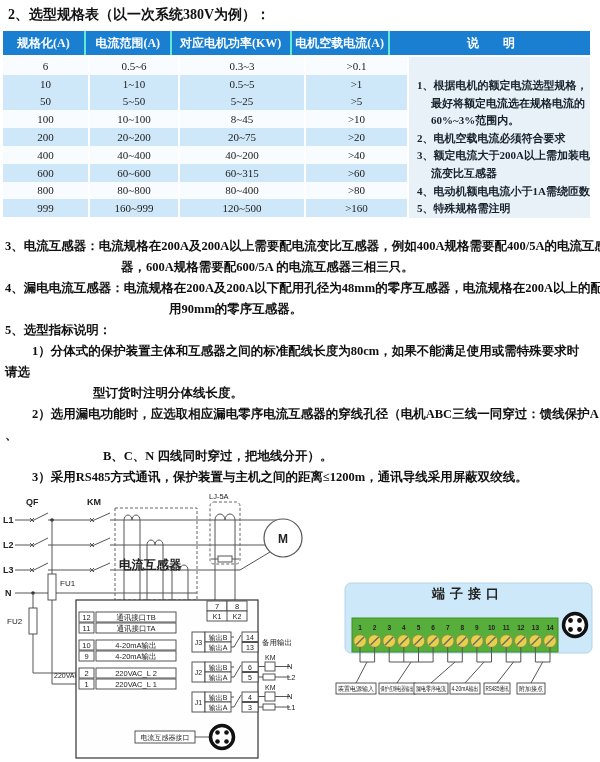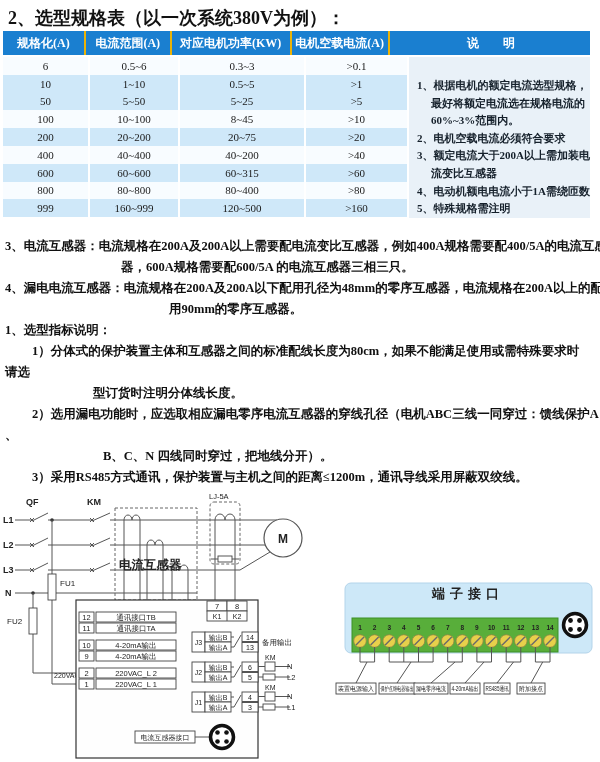--- a/index.html
+++ b/index.html
@@ -1,24 +1,24 @@
 <!DOCTYPE html>
 <html><head>
 <meta charset="utf-8">
 <style>
   html,body{margin:0;padding:0;background:#fff;}
   #page{position:relative;width:600px;height:762px;background:#fff;overflow:hidden;
         font-family:"Liberation Serif","DejaVu Serif",serif;color:#111;}
   
-  #title{position:absolute;left:8px;top:6px;font-size:18px;font-weight:bold;white-space:nowrap;}
+  #title{position:absolute;left:8px;top:6px;font-size:14px;font-weight:bold;white-space:nowrap;}
   
   #tbl{position:absolute;left:3px;top:31px;width:587px;}
   .hrow{display:flex;height:24px;background:#1a7fd0;}
   .hcell{color:#fff;font-weight:bold;font-size:12px;display:flex;align-items:center;justify-content:center;
-         border-right:2px solid #eab308;box-sizing:border-box;white-space:nowrap;}
+         border-right:2px solid #5eead4;box-sizing:border-box;white-space:nowrap;}
   .hc0{width:87px}.hc1{width:90px}.hc2{width:126px}.hc3{width:103px}.hc4{width:202px;border-right:none;letter-spacing:6px;margin-left:8px;}
   .tbody{display:flex;border-top:2px solid #fff;}
   .grid{width:406px;}
   .drow{display:flex;height:17.8px;}
   .r0{background:#f8fcff}.r1{background:#cfe8f9}
   .dcell{font-size:11px;display:flex;align-items:center;justify-content:center;
          border-right:2px solid #fff;box-sizing:border-box;color:#1a1a1a;}
   .dc0{width:87px}.dc1{width:90px}.dc2{width:126px}.dc3{width:103px}
   #notes{width:181px;background:#e9f1f8;box-sizing:border-box;padding:20px 6px 0 8px;}
   .note{font-size:11px;font-weight:bold;line-height:17.6px;white-space:nowrap;color:#15202b;}
@@ -125,21 +125,21 @@
         <div class="note">5、特殊规格需注明</div>
       </div>
     </div>
   </div>
 
   <div id="paras">
     <div class="ln">3、电流互感器：电流规格在200A及200A以上需要配电流变比互感器，例如400A规格需要配400/5A的电流互感</div>
     <div class="ln ic1">器，600A规格需要配600/5A 的电流互感器三相三只。</div>
     <div class="ln">4、漏电电流互感器：电流规格在200A及200A以下配用孔径为48mm的零序互感器，电流规格在200A以上的配</div>
     <div class="ln ic2">用90mm的零序互感器。</div>
-    <div class="ln">1、选型指标说明：</div>
+    <div class="ln">5、选型指标说明：</div>
     <div class="ln is">1）分体式的保护装置主体和互感器之间的标准配线长度为80cm，如果不能满足使用或需特殊要求时</div>
     <div class="ln">请选</div>
     <div class="ln i7">型订货时注明分体线长度。</div>
     <div class="ln is">2）选用漏电功能时，应选取相应漏电零序电流互感器的穿线孔径（电机ABC三线一同穿过：馈线保护A</div>
     <div class="ln">、</div>
     <div class="ln i10">B、C、N 四线同时穿过，把地线分开）。</div>
     <div class="ln is">3）采用RS485方式通讯，保护装置与主机之间的距离≤1200m，通讯导线采用屏蔽双绞线。</div>
   </div>
 
   <svg id="diag" width="600" height="272" viewBox="0 0 600 272">

